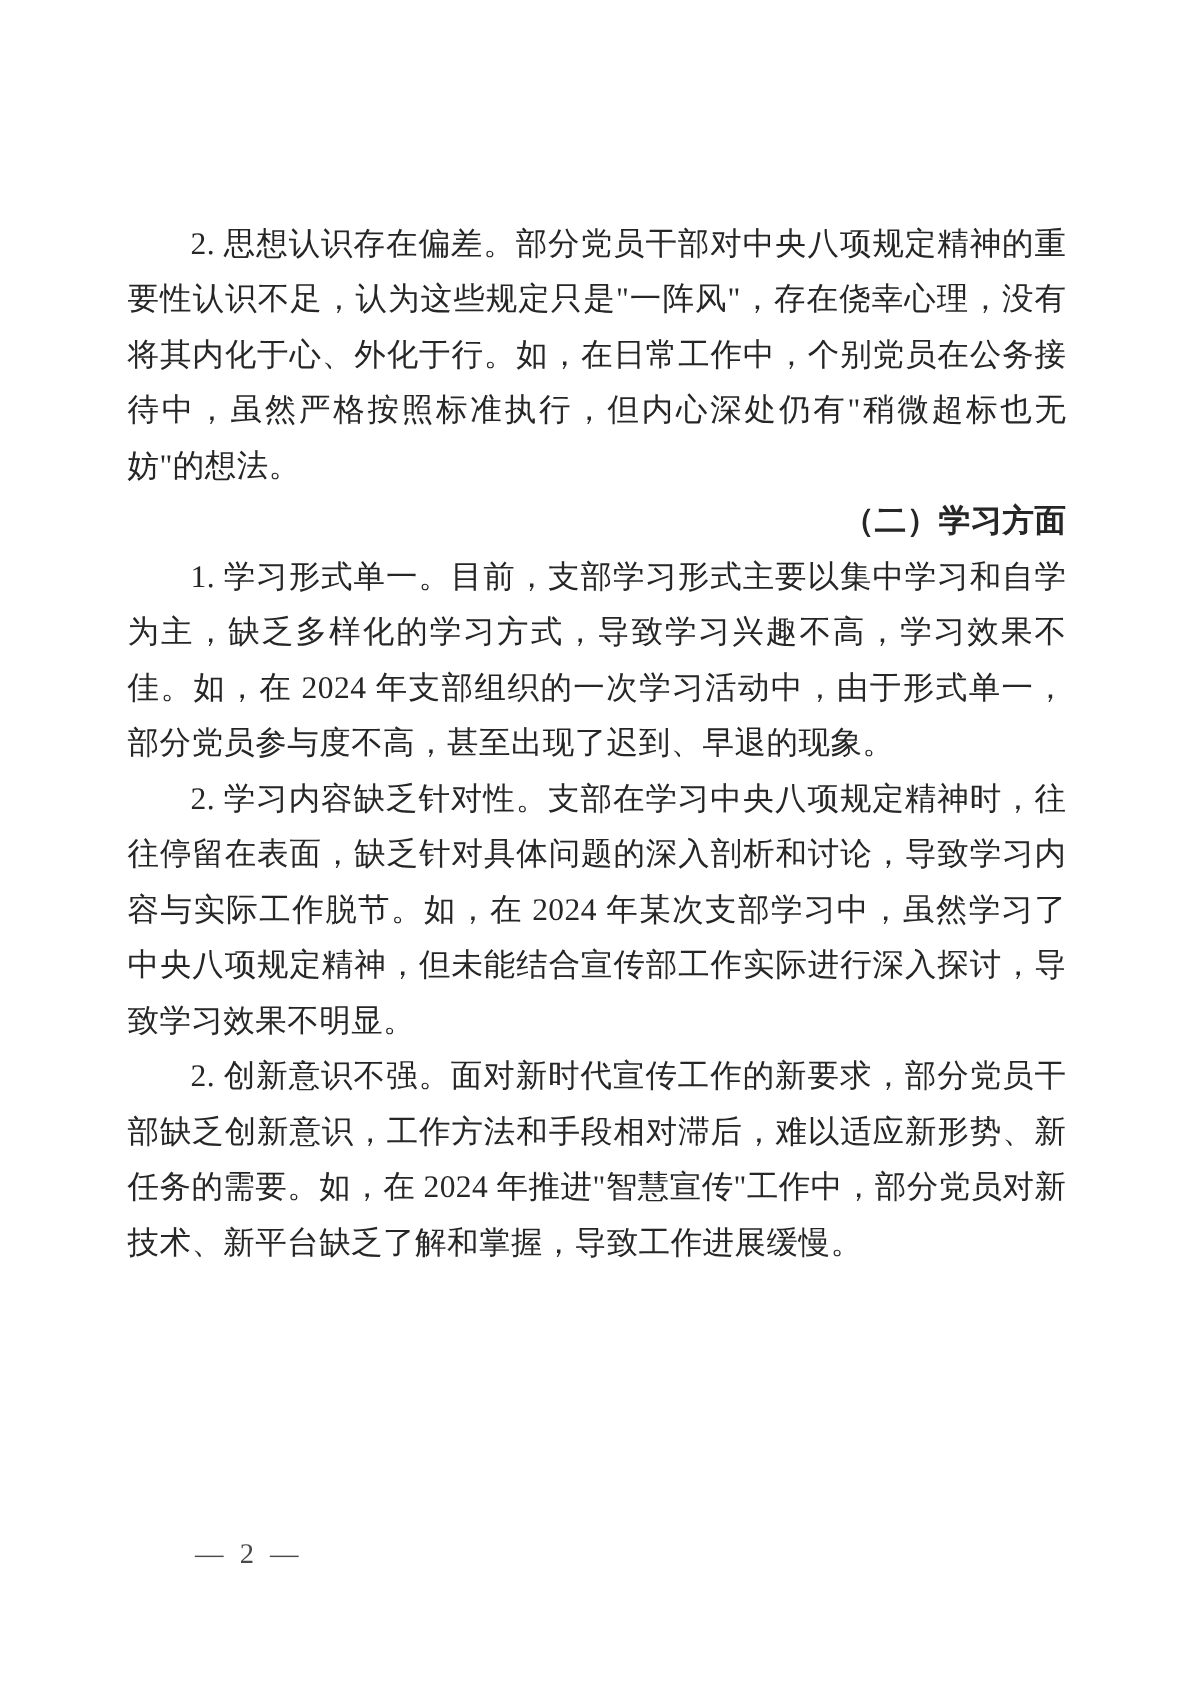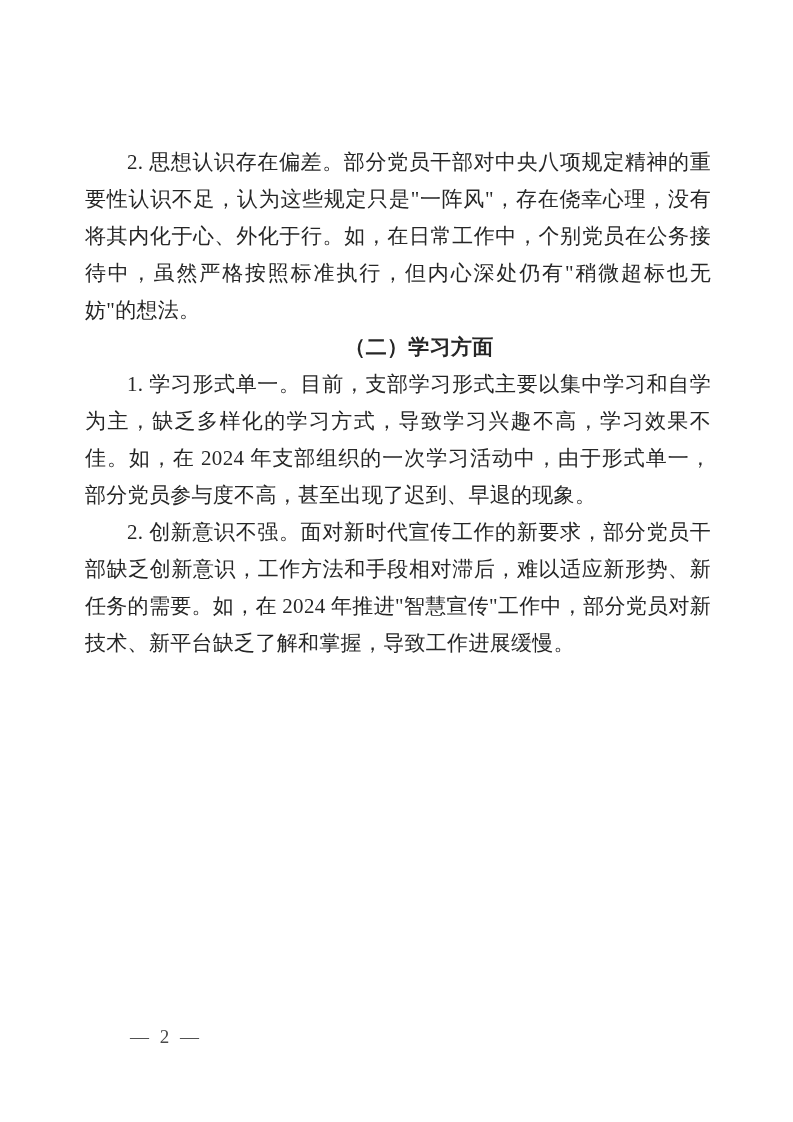--- a/index.html
+++ b/index.html
@@ -26,39 +26,40 @@
     line-height: 37px;
     text-indent: 42px;
     text-align: justify;
     text-justify: inter-ideograph;
     letter-spacing: 0.3px;
     font-weight: normal;
     color: #262626;
   }
   .section-heading {
     font-weight: bold;
-    text-align: center;
+    text-align: right;
   }
   .page-footer {
     position: absolute;
     left: 130px;
     top: 1024px;
     font-size: 19px;
     line-height: 26px;
     color: #4a4a4a;
     letter-spacing: 3px;
   }
 </style>
 </head>
 <body>
 
 <div class="page">
   <div class="doc-content">
     <p class="body-para">2. 思想认识存在偏差。部分党员干部对中央八项规定精神的重要性认识不足，认为这些规定只是"一阵风"，存在侥幸心理，没有将其内化于心、外化于行。如，在日常工作中，个别党员在公务接待中，虽然严格按照标准执行，但内心深处仍有"稍微超标也无妨"的想法。</p>
     <h3 class="section-heading">（二）学习方面</h3>
     <p class="body-para">1. 学习形式单一。目前，支部学习形式主要以集中学习和自学为主，缺乏多样化的学习方式，导致学习兴趣不高，学习效果不佳。如，在 2024 年支部组织的一次学习活动中，由于形式单一，部分党员参与度不高，甚至出现了迟到、早退的现象。</p>
+    <p class="body-para">2. 学习内容缺乏针对性。支部在学习中央八项规定精神时，往往停留在表面，缺乏针对具体问题的深入剖析和讨论，导致学习内容与实际工作脱节。如，在 2024 年某次支部学习中，虽然学习了中央八项规定精神，但未能结合宣传部工作实际进行深入探讨，导致学习效果不明显。</p>
     <p class="body-para">2. 创新意识不强。面对新时代宣传工作的新要求，部分党员干部缺乏创新意识，工作方法和手段相对滞后，难以适应新形势、新任务的需要。如，在 2024 年推进"智慧宣传"工作中，部分党员对新技术、新平台缺乏了解和掌握，导致工作进展缓慢。</p>
   </div>
 
   <div class="page-footer">
     <span>— 2 —</span>
   </div>
 </div>
 
 </body></html>

